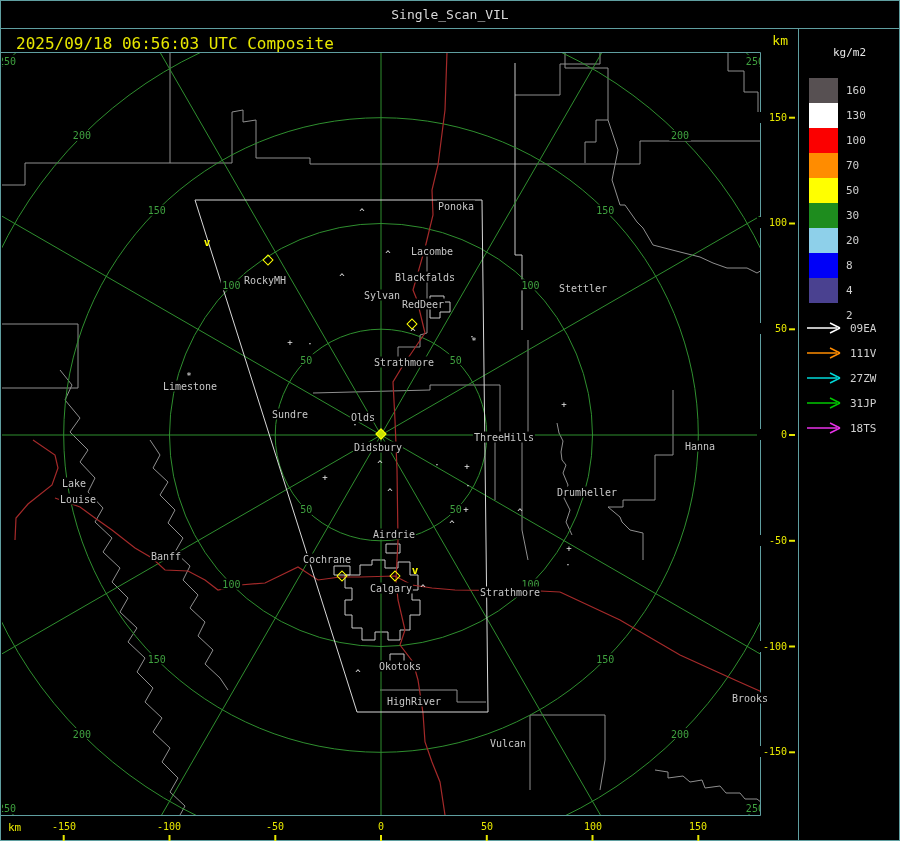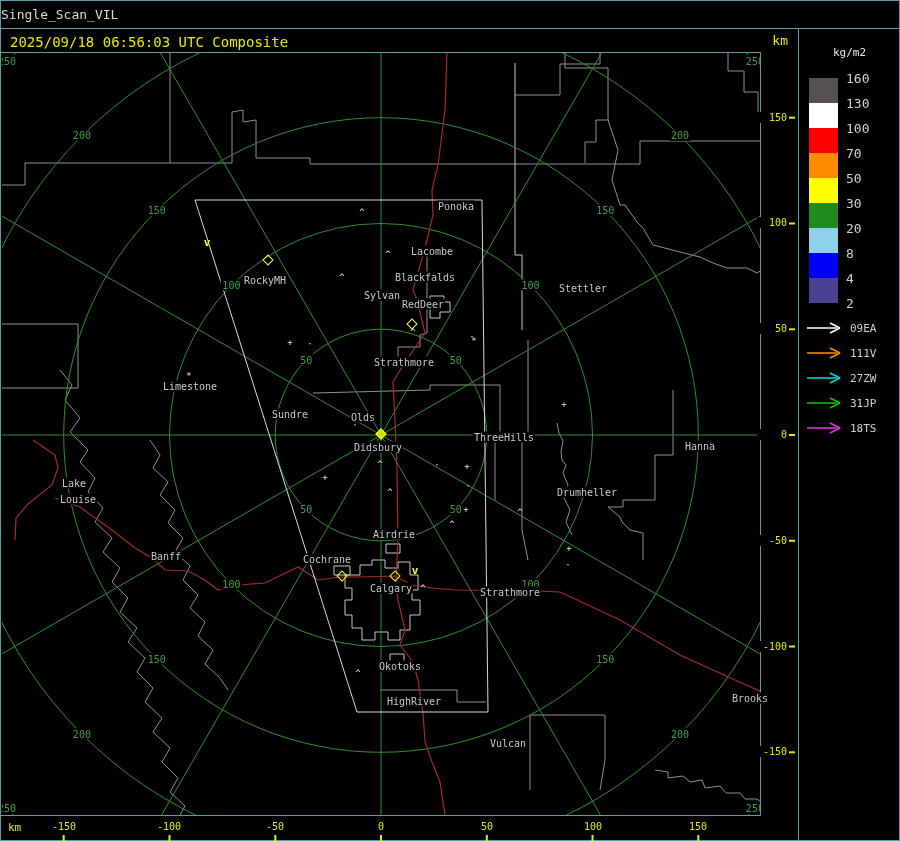--- a/index.html
+++ b/index.html
@@ -1,32 +1,32 @@
 <!DOCTYPE html>
 <html><head>
 <meta charset="utf-8">
 <style>
   html,body{margin:0;padding:0;background:#000;}
   #app{position:relative;width:900px;height:841px;background:#000;overflow:hidden;
        font-family:"DejaVu Sans Mono","Liberation Mono",monospace;}
   .abs{position:absolute;}
   .ylw{color:#e8e800;}
   #titlebar{left:0;top:0;width:898px;height:27px;border:1px solid #5f9ea0;background:#000;
-            display:flex;align-items:center;justify-content:flex-start;}
+            display:flex;align-items:center;justify-content:center;}
   #titlebar span{color:#d8d8d8;font-size:13px;}
-  #timestamp{left:10px;top:34px;font-size:14px;white-space:pre;}
+  #timestamp{left:16px;top:34px;font-size:16px;white-space:pre;}
   #map-unit{top:33px;right:112px;font-size:13px;}
   #map-svg{left:0;top:0;}
   .city{position:absolute;transform:translate(-50%,-50%);font-size:10px;color:#c8c8c8;
         background:#000;white-space:pre;z-index:3;padding:0 1px;}
   .btick-label{position:absolute;transform:translateX(-50%);font-size:10px;color:#e8e800;background:#000;z-index:4;}
   .rtick-label{position:absolute;font-size:10px;color:#e8e800;background:#000;z-index:4;text-align:right;width:30px;}
   #bottom-unit{left:8px;top:821px;font-size:11px;z-index:4;}
   #legend-title{top:46px;left:833px;font-size:11px;color:#e8e8e8;z-index:4;}
-  .leg-label{position:absolute;left:846px;font-size:13px;color:#d0d0d0;transform:translateY(-50%);z-index:4;}
+  .leg-label{position:absolute;left:846px;font-size:11px;color:#d0d0d0;transform:translateY(-50%);z-index:4;margin-top:12px;}
   .leg-block{position:absolute;left:809px;width:29px;z-index:3;}
   .arrow-row{position:absolute;left:806px;height:14px;display:flex;align-items:center;z-index:4;}
   .arrow-row .lbl{margin-left:8px;font-size:11px;color:#d0d0d0;}
   .site-marker{position:absolute;width:6px;height:6px;border:1.5px solid #ffff00;
                transform:translate(-50%,-50%) rotate(45deg);z-index:3;background:transparent;}
   .v-marker{position:absolute;transform:translate(-50%,-50%);color:#ffff00;font-size:11px;font-weight:bold;z-index:3;}
   .town-marker{position:absolute;transform:translate(-50%,-50%);color:#e8e8e8;font-size:9px;z-index:2;}
 </style>
 </head>
 <body>

